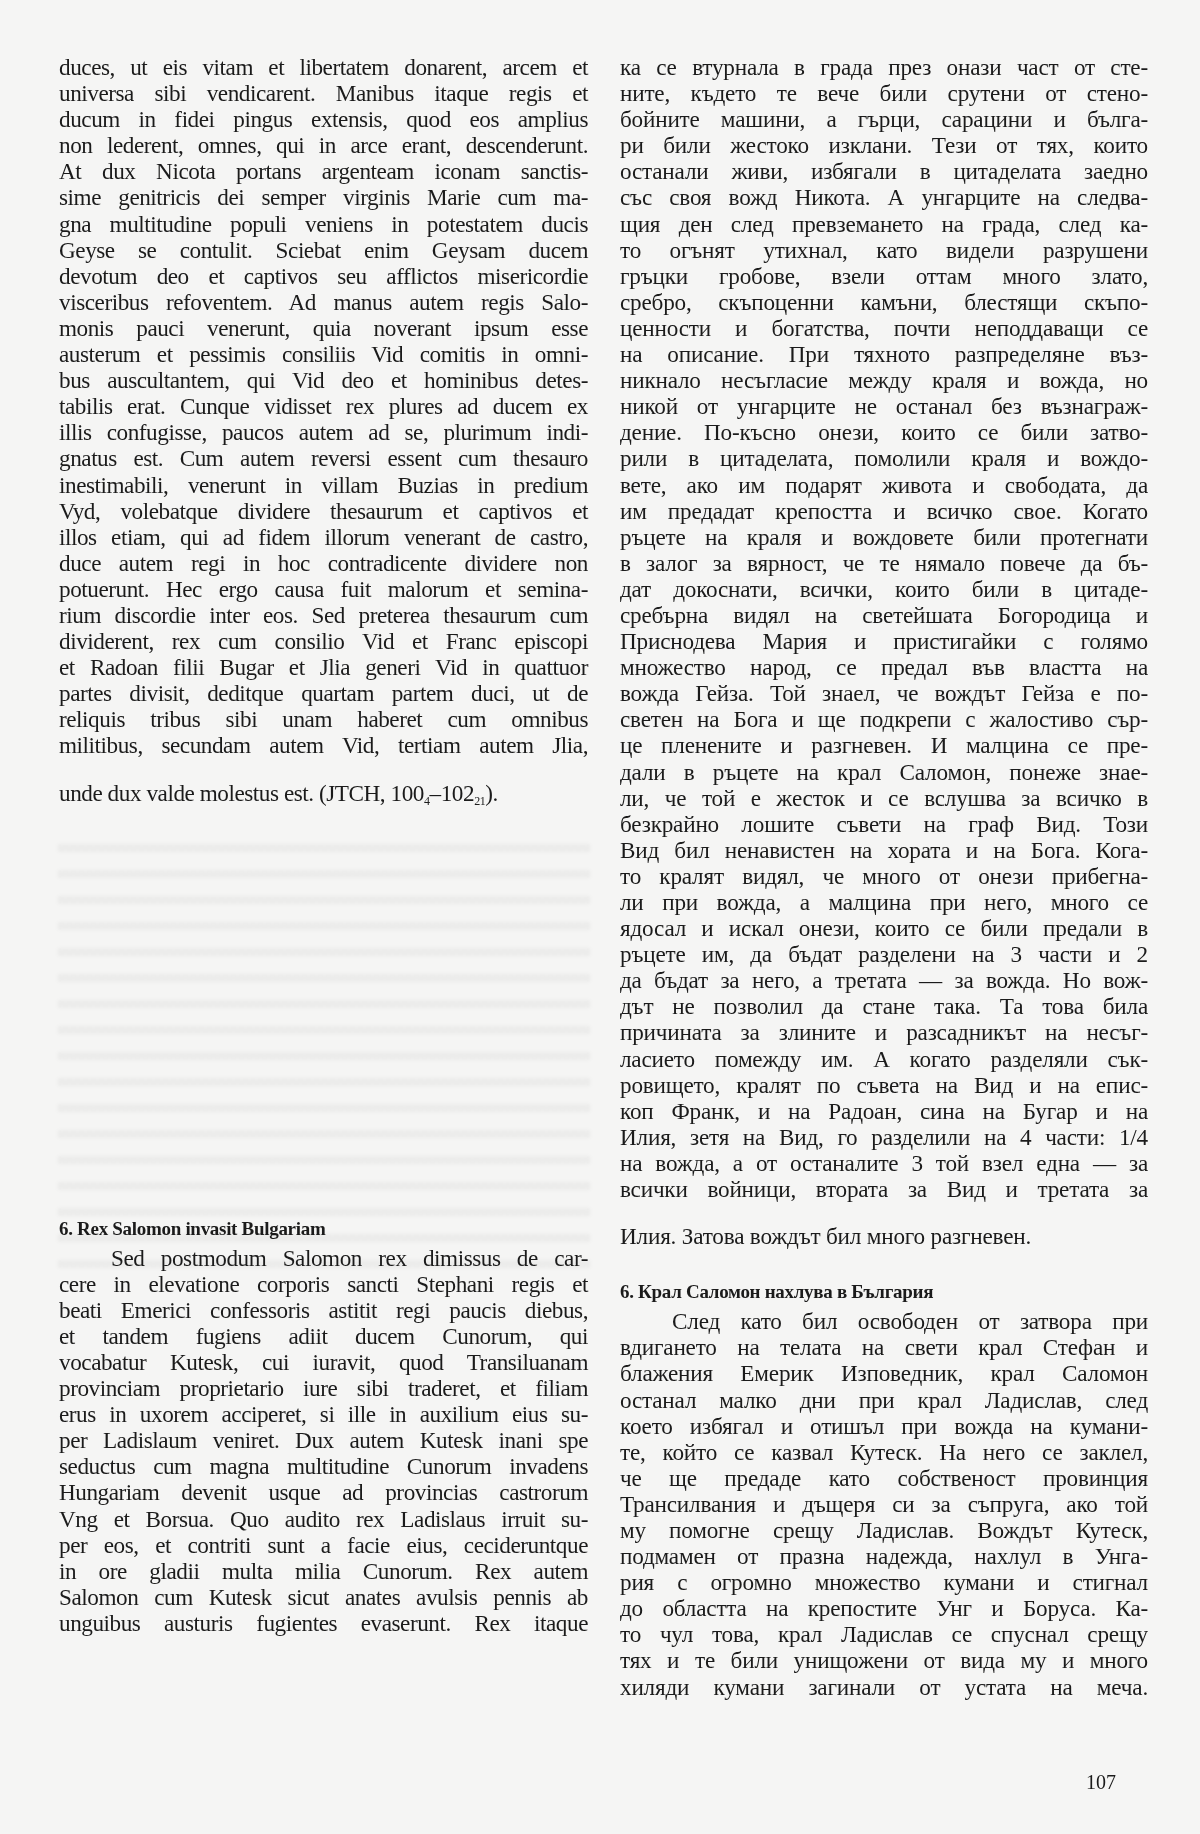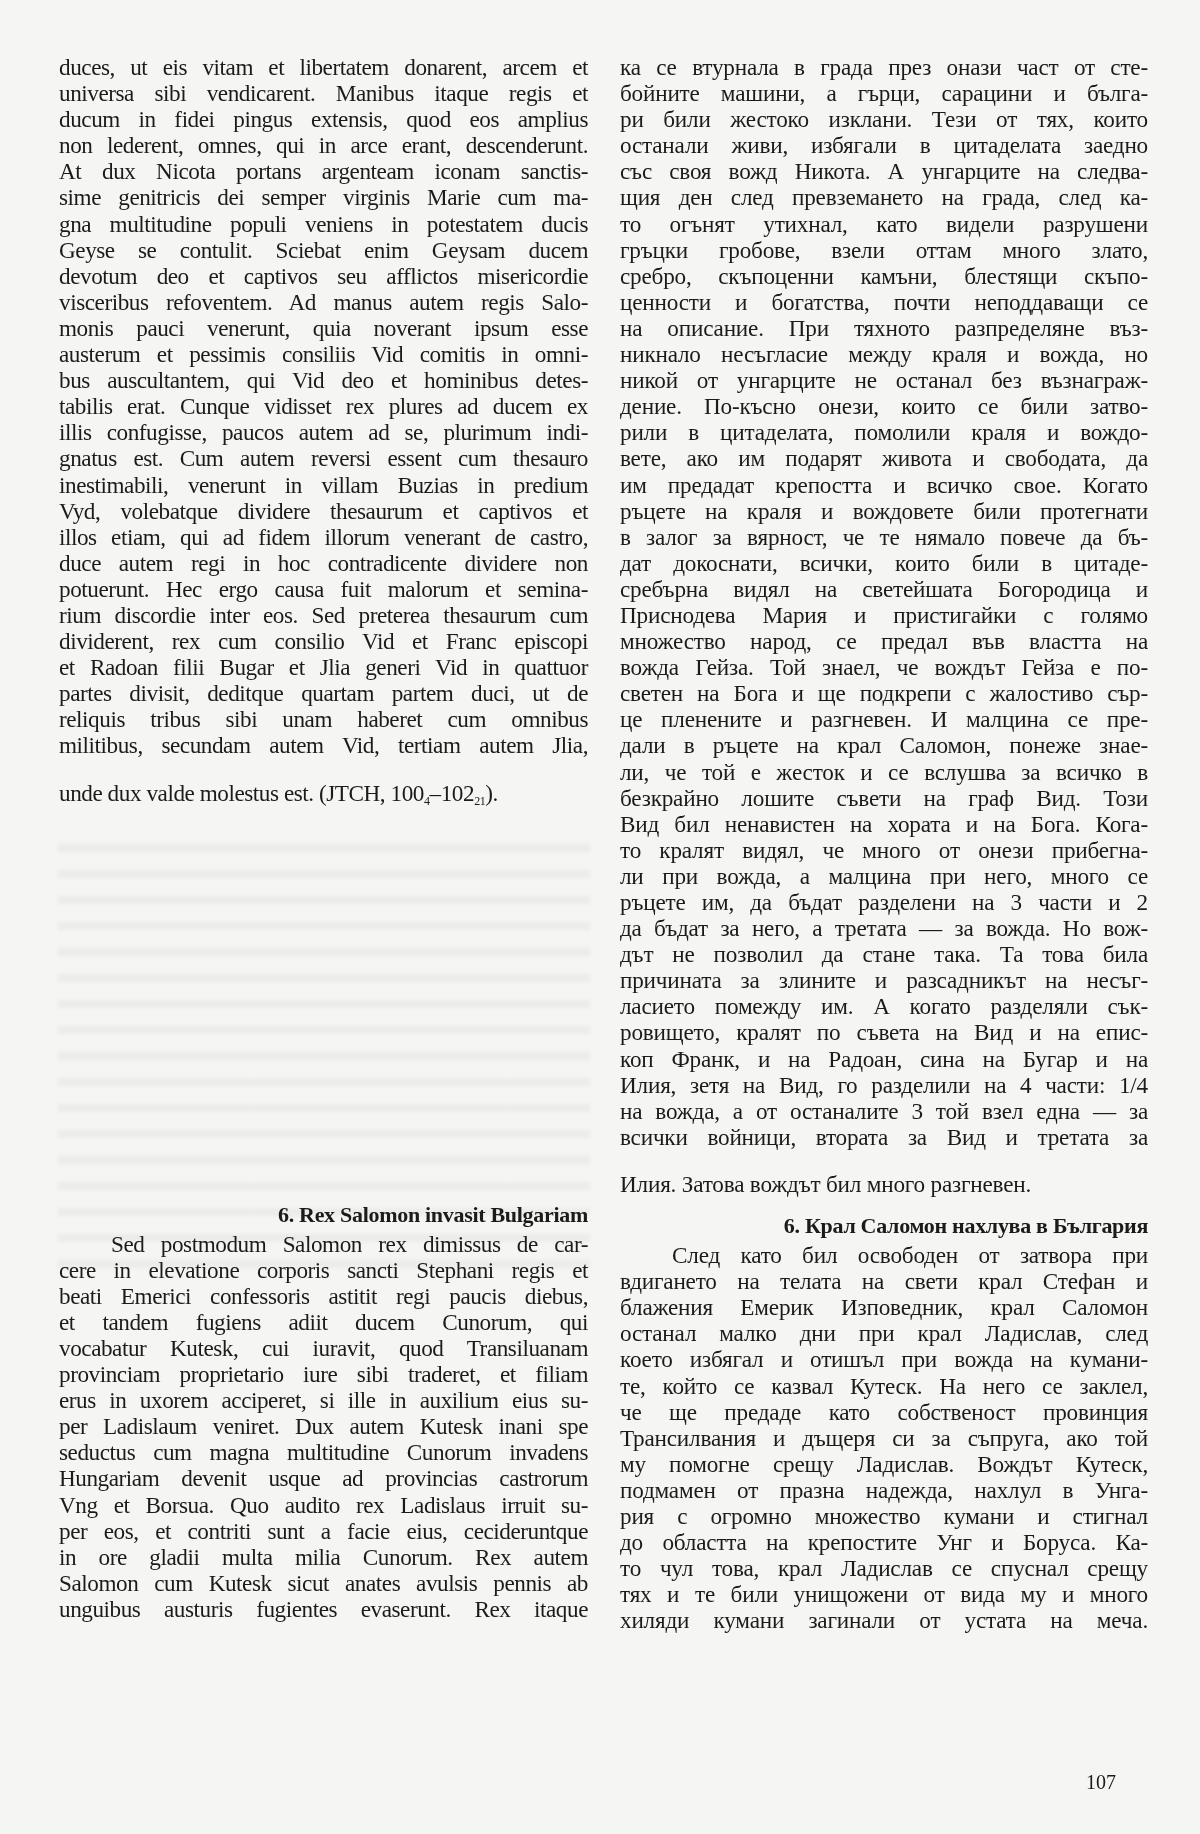--- a/index.html
+++ b/index.html
@@ -27,23 +27,22 @@
     overflow: visible;
   }
   .col-left .line { letter-spacing: -0.45px; }
   .col-right .line { letter-spacing: -0.2px; }
   .line.last { text-align-last: left; margin-top: 21px; }
   .line.indent { padding-left: 52px; }
   .gap-heading { height: 386px; }
   .gap-heading-r { height: 6px; }
   .heading {
     display: block; height: 33px; line-height: 33px;
-    font-size: 22px; font-weight: bold; letter-spacing: -0.3px;
-    margin-top: 6px;
-    text-align: right;
+    font-size: 19px; font-weight: bold; letter-spacing: -0.3px;
+    margin-top: 20px;
   }
   sub { font-size: 12px; vertical-align: -4px; line-height: 0; }
   .pagenum {
     position: absolute; left: 1086px; top: 1768px;
     font-size: 20px; line-height: 28px; color: #1b1b1b;
   }
 </style>
 </head>
 <body>
 
@@ -98,20 +97,21 @@
         <span class="line">per eos, et contriti sunt a facie eius, cecideruntque</span>
         <span class="line">in ore gladii multa milia Cunorum. Rex autem</span>
         <span class="line">Salomon cum Kutesk sicut anates avulsis pennis ab</span>
         <span class="line">unguibus austuris fugientes evaserunt. Rex itaque</span>
       </div>
   </div>
 
   <div class="col col-right">
     <div id="bg-p1">
         <span class="line">ка се втурнала в града през онази част от сте-</span>
+        <span class="line">ните, където те вече били срутени от стено-</span>
         <span class="line">бойните машини, а гърци, сарацини и бълга-</span>
         <span class="line">ри били жестоко изклани. Тези от тях, които</span>
         <span class="line">останали живи, избягали в цитаделата заедно</span>
         <span class="line">със своя вожд Никота. А унгарците на следва-</span>
         <span class="line">щия ден след превземането на града, след ка-</span>
         <span class="line">то огънят утихнал, като видели разрушени</span>
         <span class="line">гръцки гробове, взели оттам много злато,</span>
         <span class="line">сребро, скъпоценни камъни, блестящи скъпо-</span>
         <span class="line">ценности и богатства, почти неподдаващи се</span>
         <span class="line">на описание. При тяхното разпределяне въз-</span>
@@ -129,20 +129,21 @@
         <span class="line">множество народ, се предал във властта на</span>
         <span class="line">вожда Гейза. Той знаел, че вождът Гейза е по-</span>
         <span class="line">светен на Бога и ще подкрепи с жалостиво сър-</span>
         <span class="line">це пленените и разгневен. И малцина се пре-</span>
         <span class="line">дали в ръцете на крал Саломон, понеже знае-</span>
         <span class="line">ли, че той е жесток и се вслушва за всичко в</span>
         <span class="line">безкрайно лошите съвети на граф Вид. Този</span>
         <span class="line">Вид бил ненавистен на хората и на Бога. Кога-</span>
         <span class="line">то кралят видял, че много от онези прибегна-</span>
         <span class="line">ли при вожда, а малцина при него, много се</span>
+        <span class="line">ядосал и искал онези, които се били предали в</span>
         <span class="line">ръцете им, да бъдат разделени на 3 части и 2</span>
         <span class="line">да бъдат за него, а третата — за вожда. Но вож-</span>
         <span class="line">дът не позволил да стане така. Та това била</span>
         <span class="line">причината за злините и разсадникът на несъг-</span>
         <span class="line">ласието помежду им. А когато разделяли сък-</span>
         <span class="line">ровището, кралят по съвета на Вид и на епис-</span>
         <span class="line">коп Франк, и на Радоан, сина на Бугар и на</span>
         <span class="line">Илия, зетя на Вид, го разделили на 4 части: 1/4</span>
         <span class="line">на вожда, а от останалите 3 той взел една — за</span>
         <span class="line">всички войници, втората за Вид и третата за</span>

